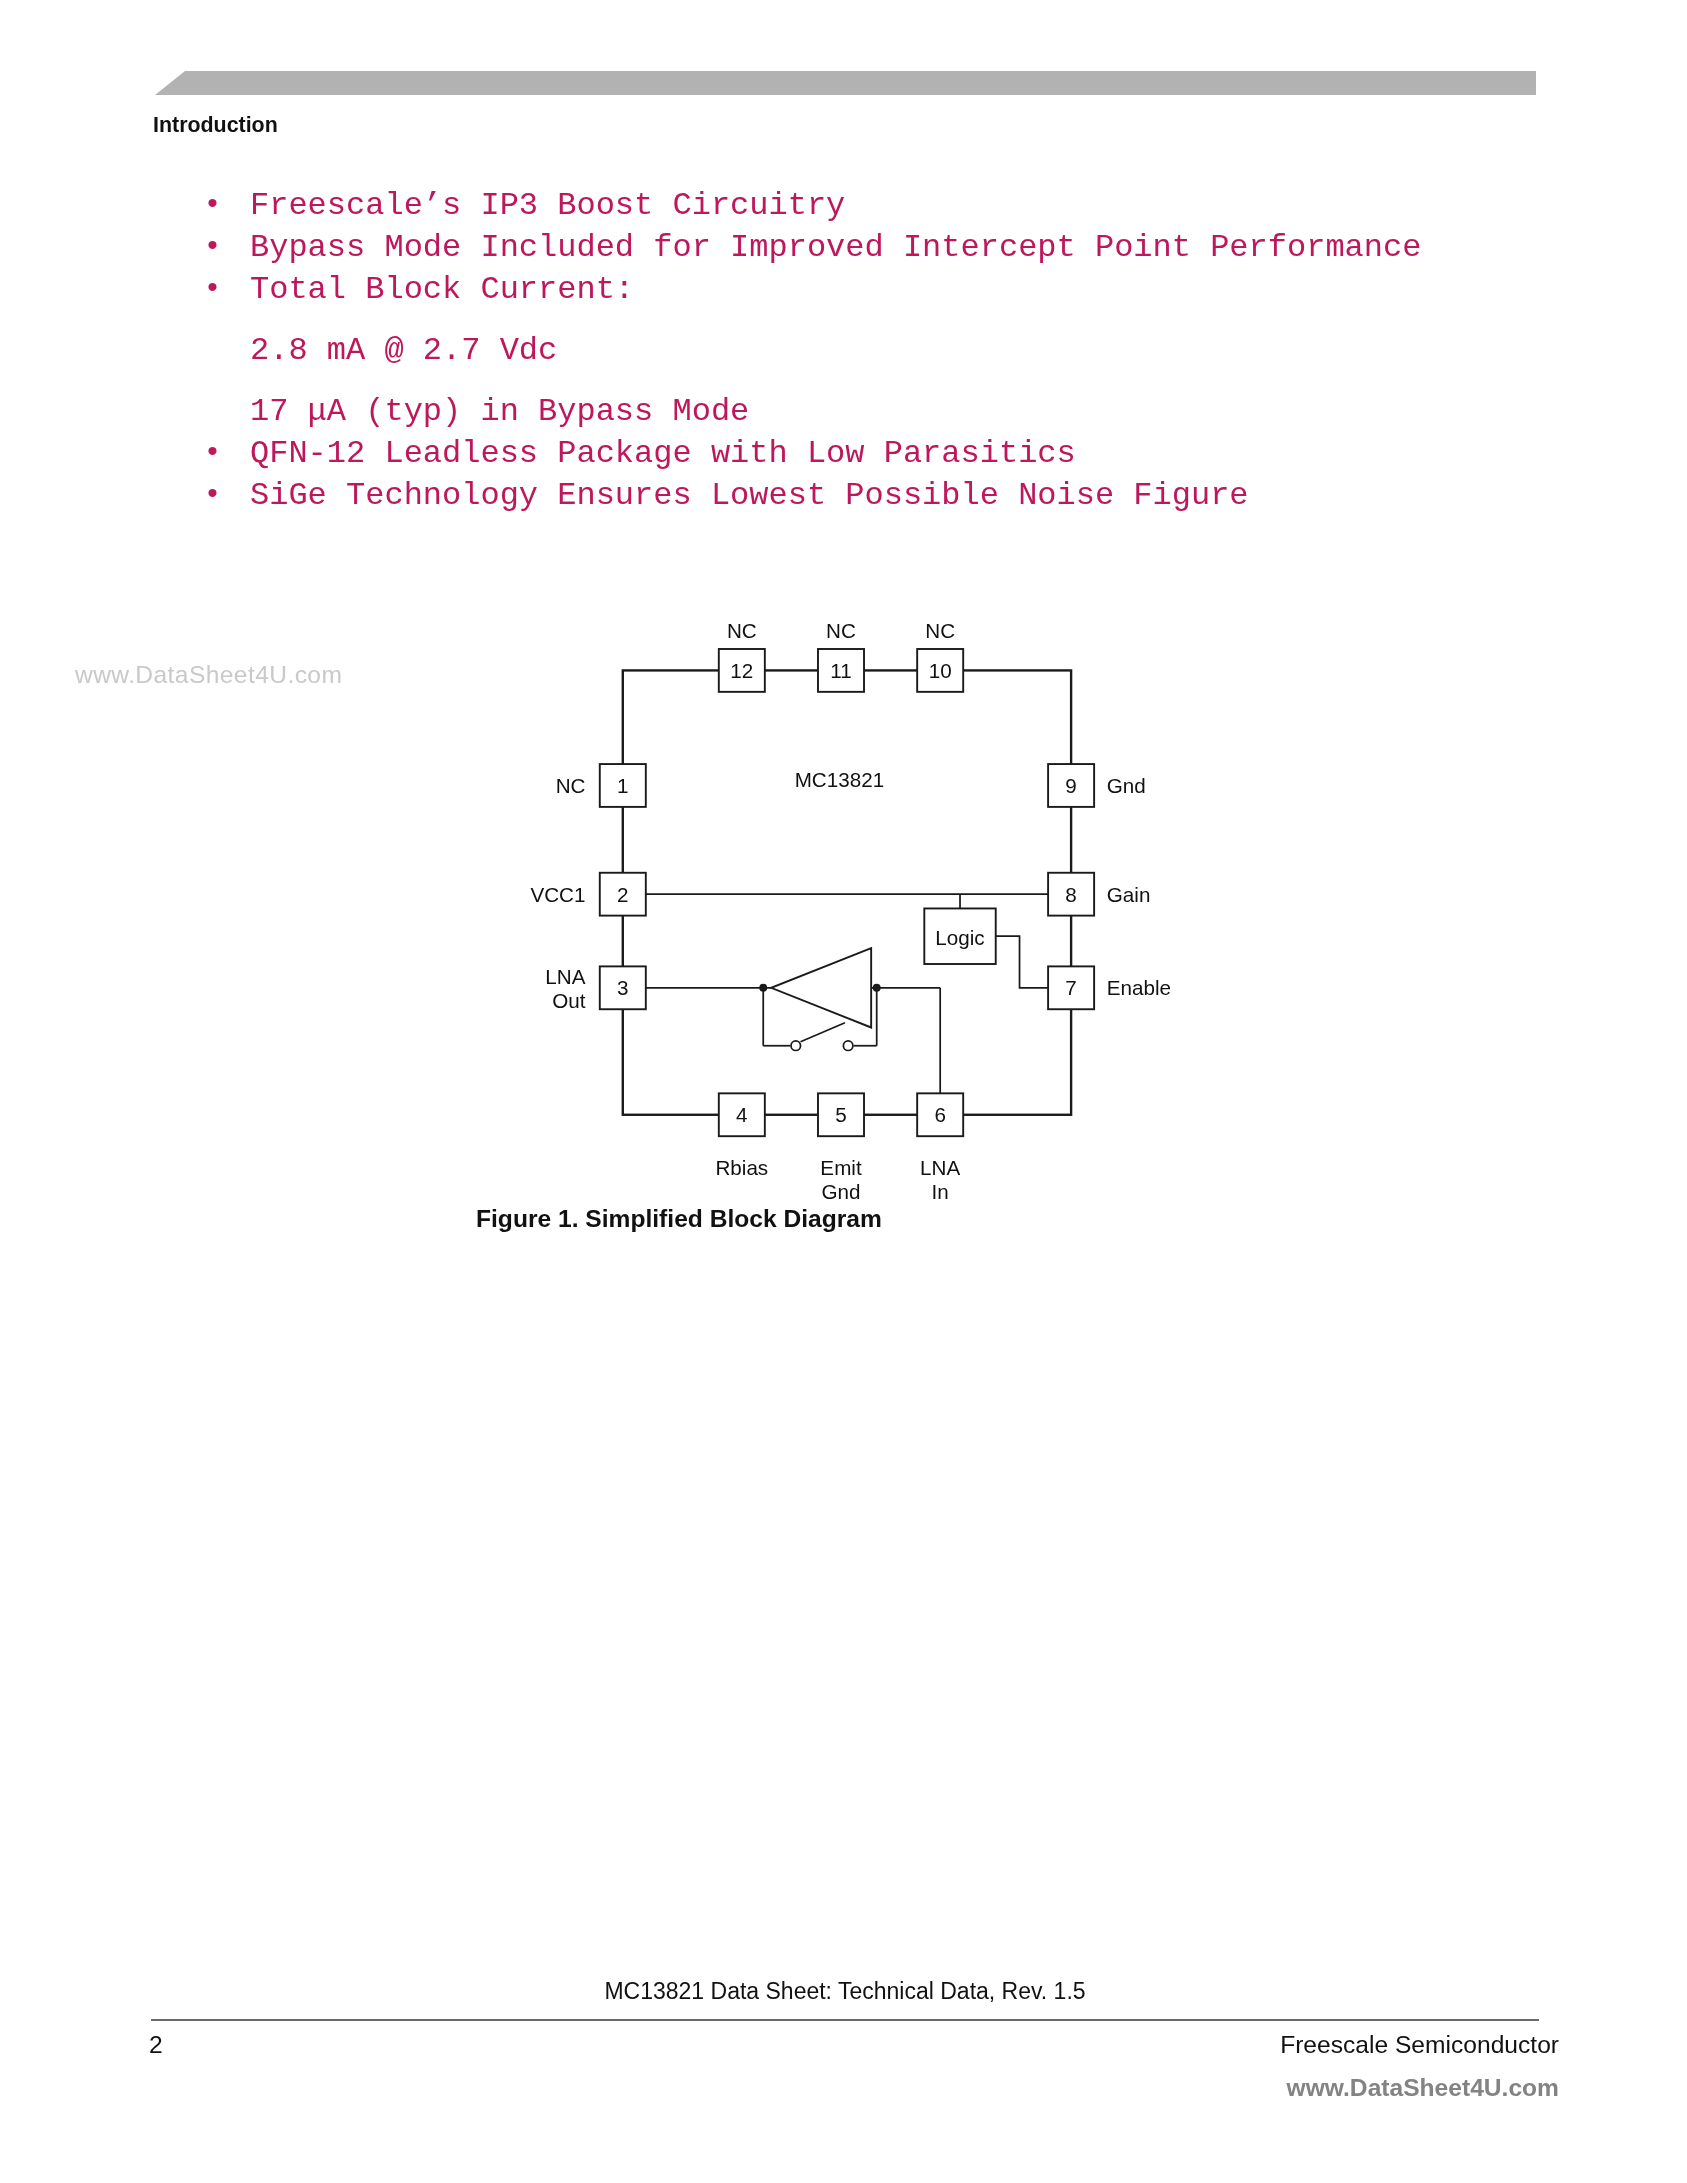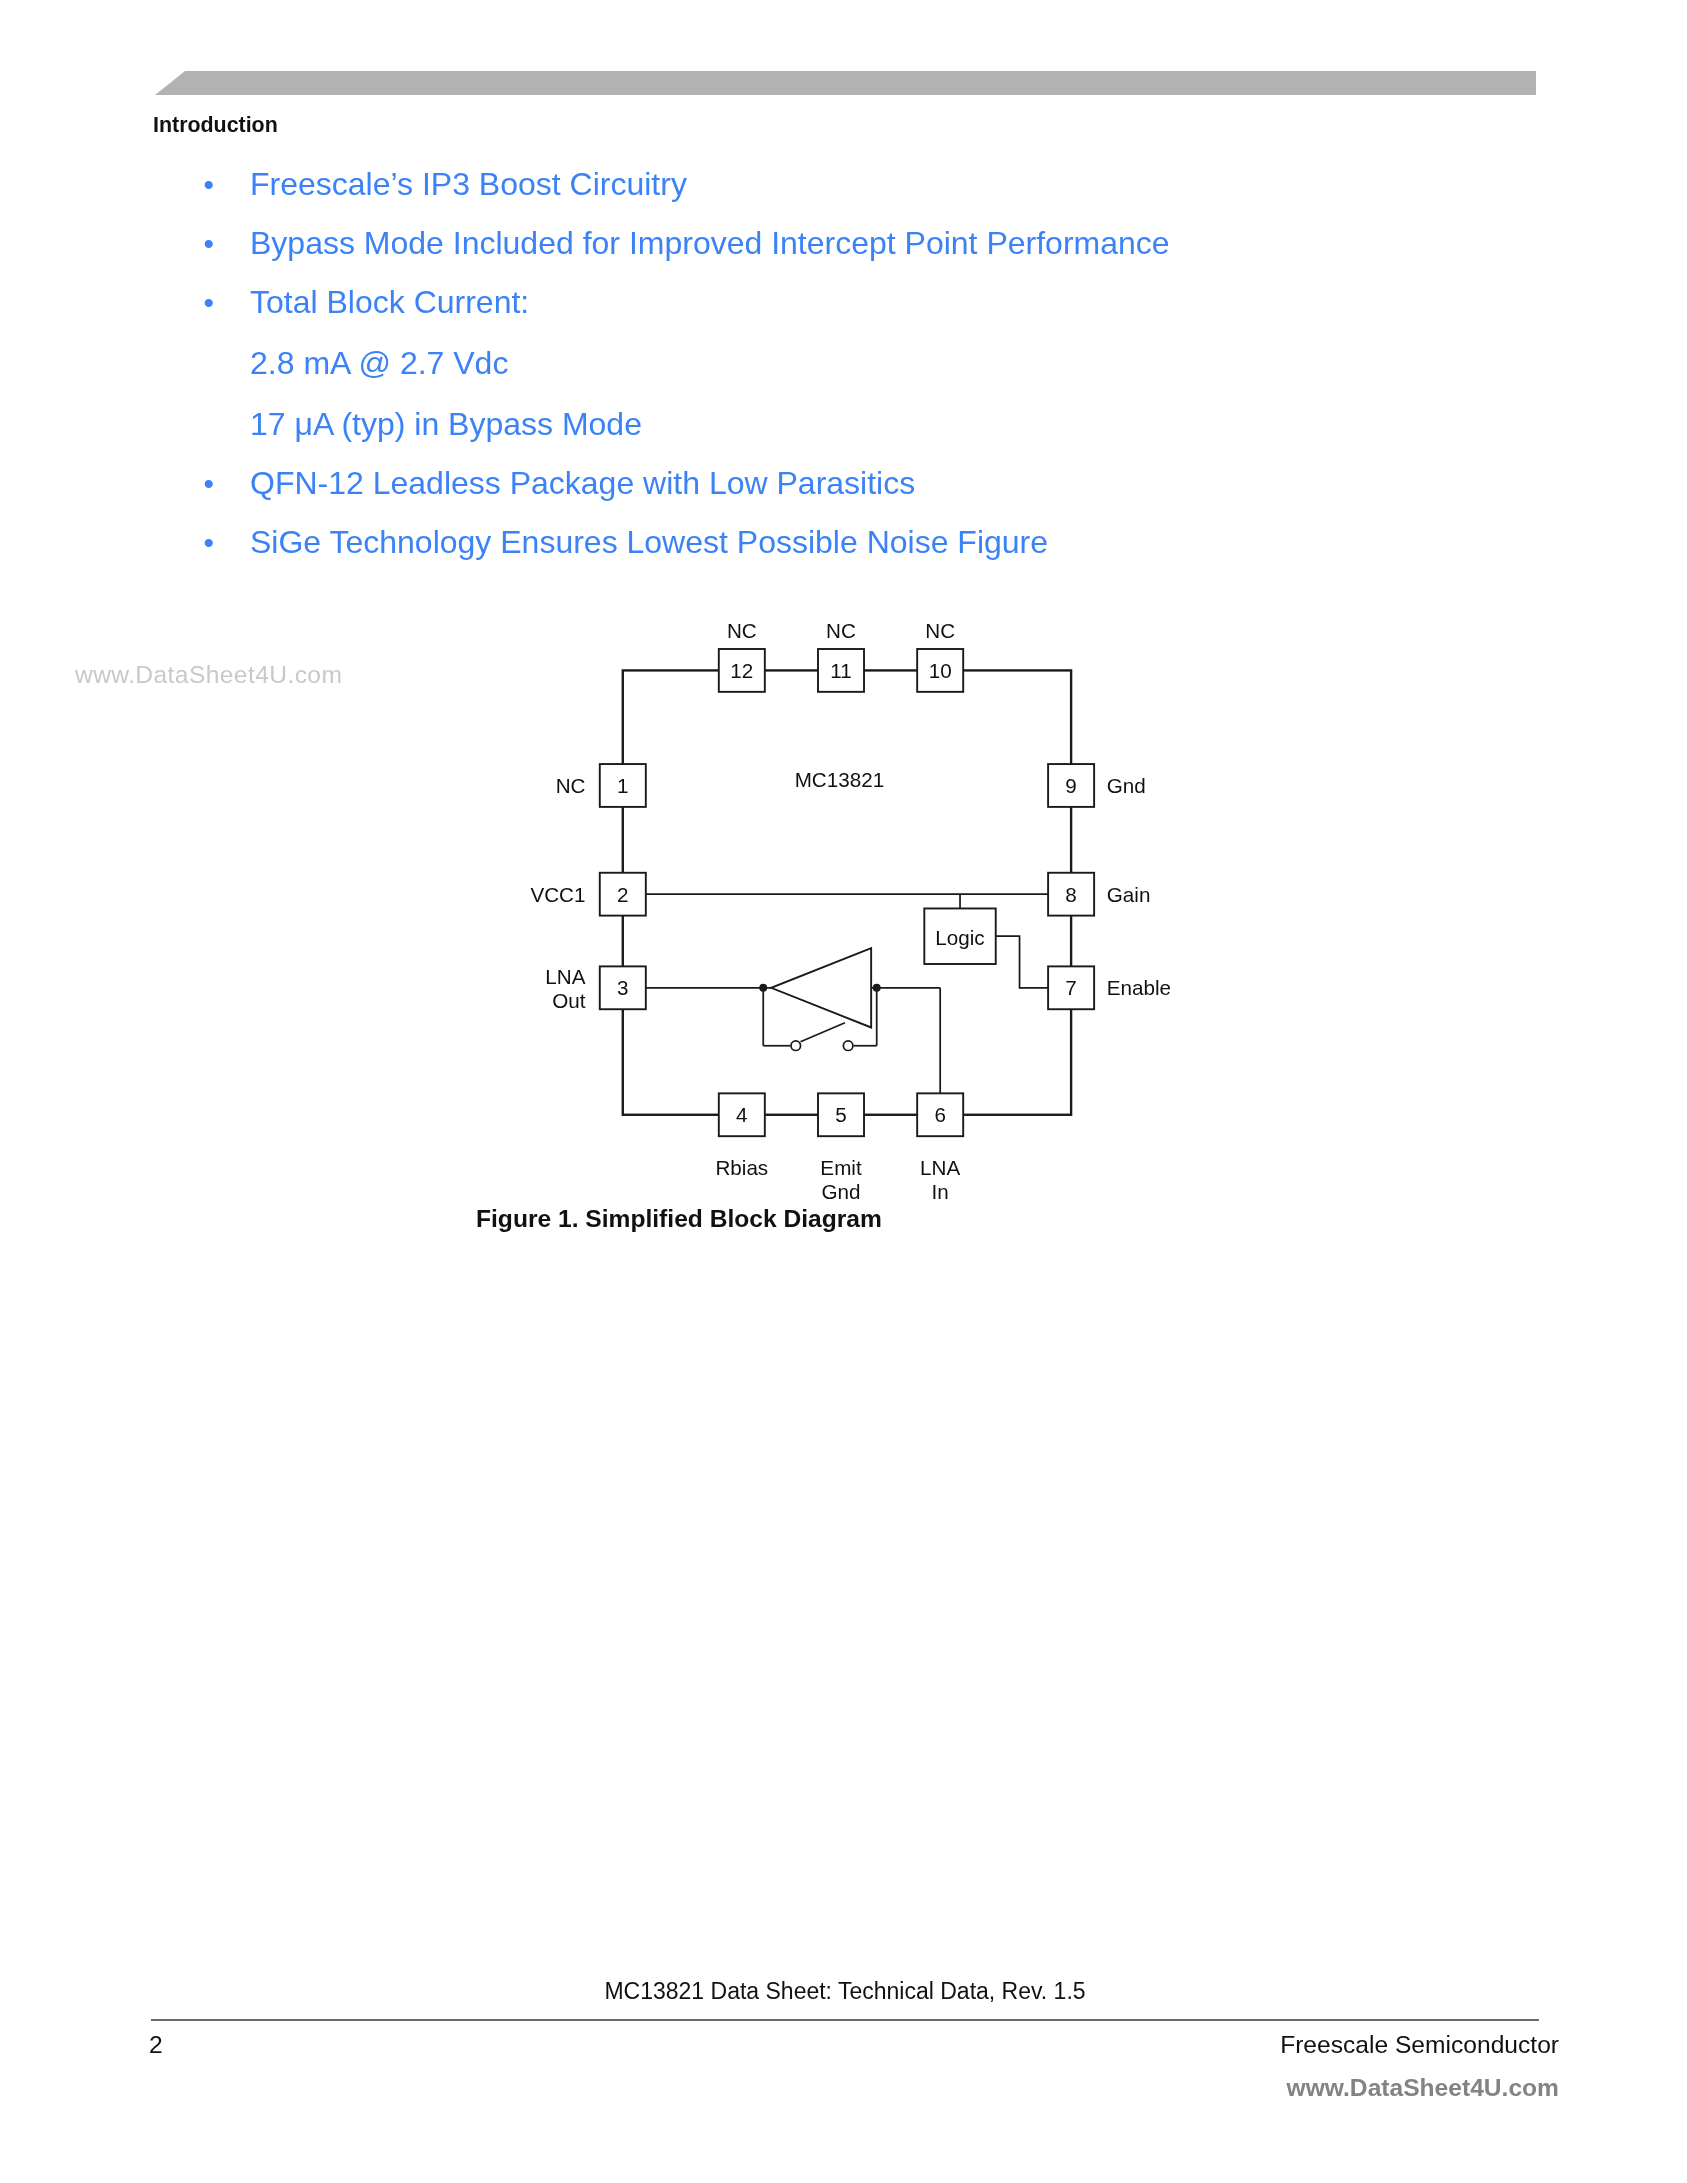--- a/index.html
+++ b/index.html
@@ -10,24 +10,24 @@
   .header-bar {
     position:absolute; left:155px; top:71px; width:1381px; height:24px;
     background:#b2b2b2;
     clip-path:polygon(0 100%, 30px 0, 100% 0, 100% 100%);
   }
   .section-heading {
     position:absolute; left:153px; top:113px;
     font-size:21.4px; font-weight:bold; color:#111;
   }
   .bullets {
-    position:absolute; left:202px; top:166px; width:1239px;
-    font-family:Liberation Sans, sans-serif; font-size:32px; color:#3b82f6;
+    position:absolute; left:202px; top:187px; width:1239px;
+    font-family:Liberation Mono, monospace; font-size:32px; color:#be185d;
   }
-  .bullet-item { position:relative; padding-left:48px; line-height:37px; margin-top:22px; }
+  .bullet-item { position:relative; padding-left:48px; line-height:37px; margin-top:5px; }
   .bullet-item:first-child { margin-top:0; }
   .bullet-item::before {
     content:"\2022"; position:absolute; left:1.6px; top:0;
     font-size:30px; line-height:37px;
   }
   .bullet-sub { padding-left:48px; line-height:37px;margin-top:24px; }
   .watermark-left {
     position:absolute; left:75px; top:661px;
     font-size:24.6px; color:#c9c9c9; letter-spacing:0.4px;
   }

